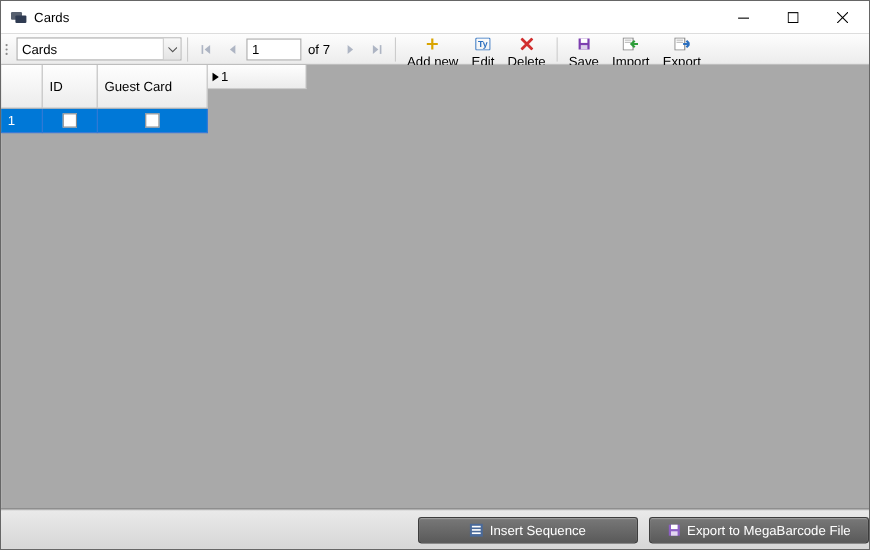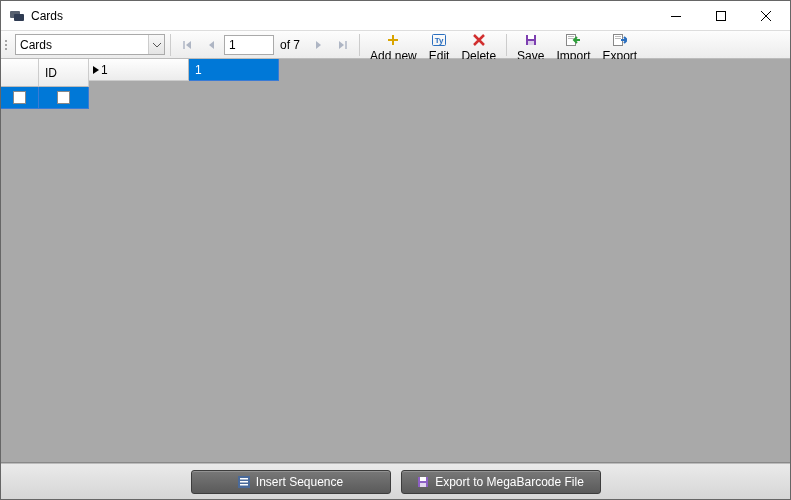--- a/index.html
+++ b/index.html
@@ -107,21 +107,21 @@
     border-bottom:1px solid #888;
   }
   .grid {
     display: grid;
     grid-template-columns: 38px 50px 100px 90px;
   }
   .hdr {
     background: linear-gradient(#fefefe,#ececec);
     border-right:1px solid #ccc;
     border-bottom:1px solid #bbb;
-    height:28px;
+    height:40px;
     display:flex; align-items:center;
     padding-left:6px;
     font-size:12px;
     color:#000;
     text-align:center;
   }
   .rowhdr {
     background: linear-gradient(#fefefe,#ececec);
     border-right:1px solid #bbb;
     border-bottom:1px solid #ccc;
@@ -146,21 +146,21 @@
     width:13px; height:13px;
     background:#fff;
     border:1px solid #888;
   }
 
   
   .bottombar {
     height: 36px;
     background: linear-gradient(#eaeaea,#d6d6d6);
     border-top:1px solid #bbb;
-    display:flex; align-items:center; justify-content:center;
+    display:flex; align-items:center; justify-content:flex-end;
     gap:10px;
   }
   .bottombar .bbtn {
     width: 200px;
     height: 24px;
     background: linear-gradient(#787878,#5a5a5a);
     border:1px solid #3d3d3d;
     border-radius:3px;
     color:#fff;
     display:flex; align-items:center; justify-content:center;
@@ -310,20 +310,21 @@
         </svg>
     </span>
     <span>Export</span>
   </div>
 </div>
 
 <div class="grid-wrap">
   <div class="grid">
     <div class="hdr"></div>
     <div class="hdr">ID</div>
+    <div class="hdr">Guest Card</div>
 
     <div class="rowhdr">
       <span>
         <svg width="6" height="8" viewBox="0 0 6 8">
             <path d="M0 0 L6 4 L0 8 Z" fill="#000"></path>
           </svg>
       </span>
       <span>1</span>
     </div>
     <div class="cell">1</div>

